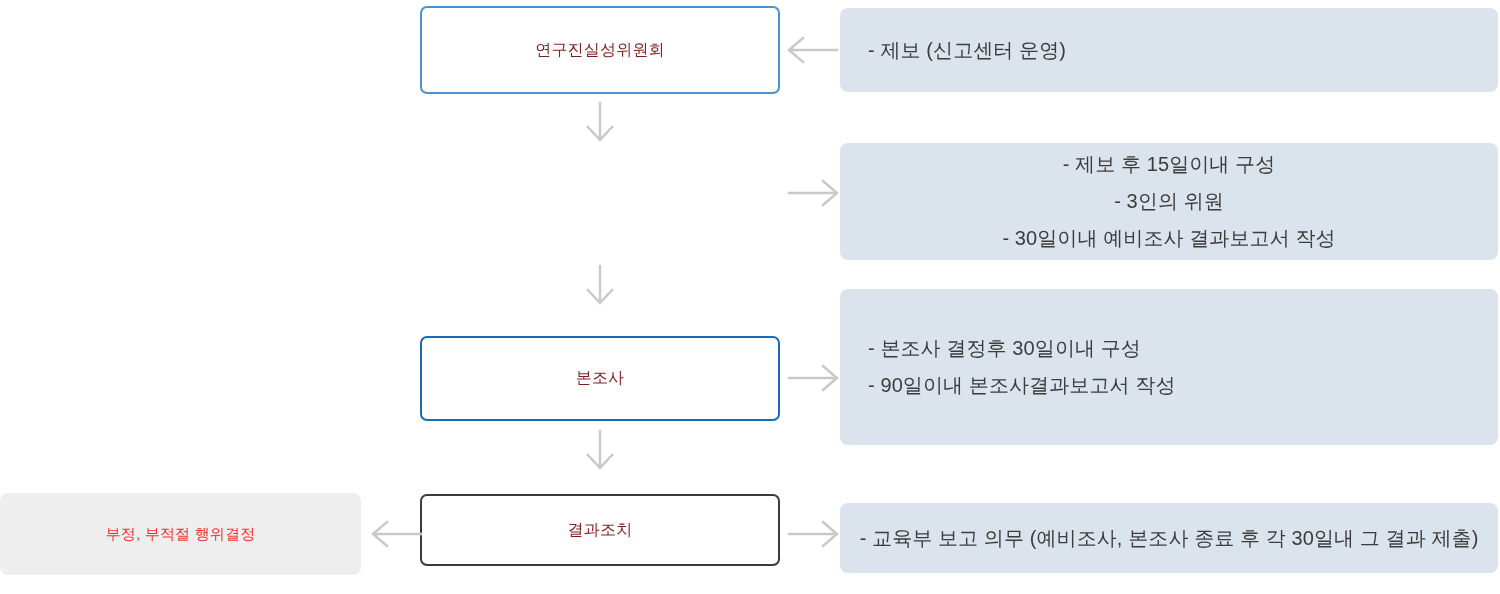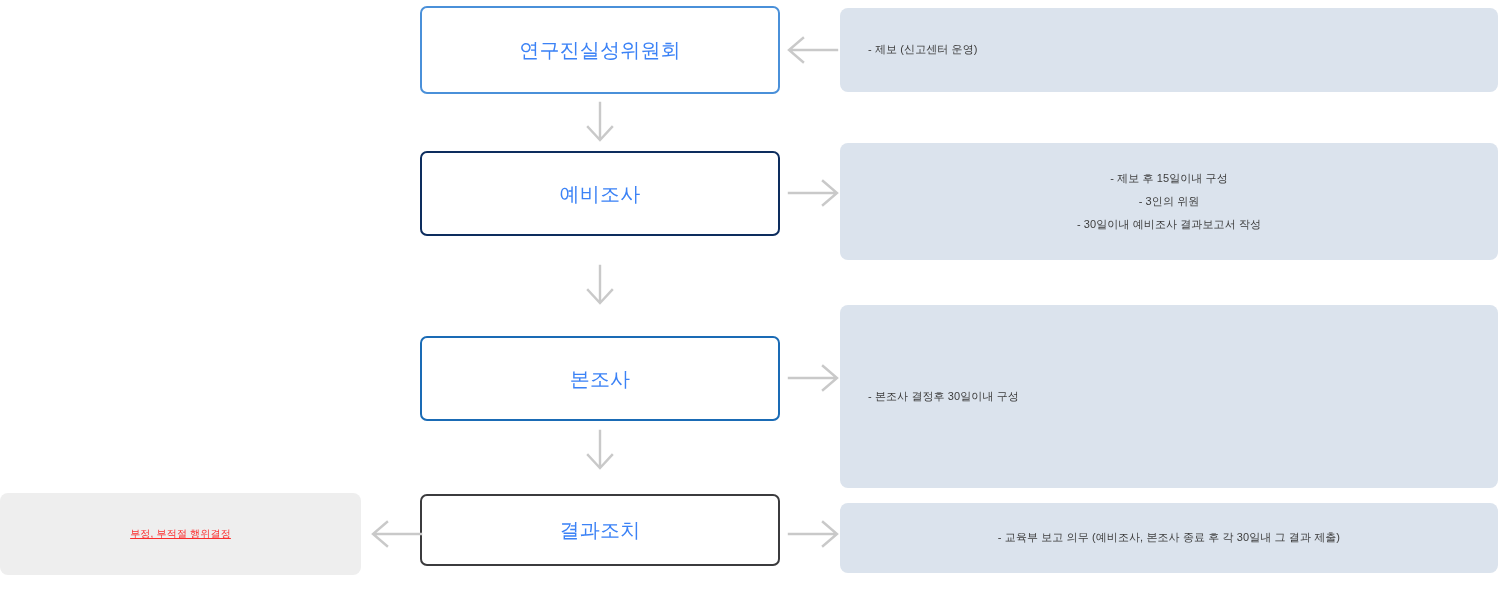--- a/index.html
+++ b/index.html
@@ -26,22 +26,22 @@
     left: 420px;
     width: 360px;
     background: #ffffff;
     border-radius: 7px;
     display: flex;
     align-items: center;
     justify-content: center;
     text-align: center;
   }
   .proc-label {
-    font-size: 20px;
-    color: #3b82f6;
+    font-size: 16px;
+    color: #7f1d1d;
     letter-spacing: 0.2px;
     line-height: 1.3;
     white-space: nowrap;
   }
 
   #proc-box-1 { top: 6px;   height: 88px;  border: 2px solid #4a90d9; }
   #proc-box-2 { top: 151px; height: 85px;  border: 2px solid #0d2d5e; }
   #proc-box-3 { top: 336px; height: 85px;  border: 2px solid #1a6bb5; }
   #proc-box-4 { top: 494px; height: 72px;  border: 2px solid #3b3b3d; }
 
@@ -51,52 +51,51 @@
     left: 840px;
     width: 658px;
     background: #dbe3ed;
     border-radius: 8px;
     padding: 0 28px;
     display: flex;
     flex-direction: column;
     justify-content: center;
   }
   .info-line {
-    font-size: 11px;
+    font-size: 20px;
     color: #3c3c3c;
     line-height: 1.55;
     letter-spacing: 0.1px;
     white-space: nowrap;
     padding: 3px 0;
   }
 
   #info-panel-1 { top: 8px;   height: 84px;  }
   #info-panel-2 { top: 143px; height: 117px; align-items: center; }
-  #info-panel-3 { top: 305px; height: 183px; }
+  #info-panel-3 { top: 289px; height: 156px; }
   #info-panel-4 { top: 503px; height: 70px; align-items: center;  }
 
   
   #outcome-box {
     position: absolute;
     left: 0px;
     top: 493px;
     width: 361px;
     height: 82px;
     background: #eeeeee;
     border-radius: 8px;
     display: flex;
     align-items: center;
     justify-content: center;
   }
   #outcome-box .outcome-label {
-    font-size: 10px;
+    font-size: 15px;
     color: #fb2c2c;
     letter-spacing: 0.2px;
     white-space: nowrap;
-    text-decoration: underline;
   }
 
   
   .arrow {
     position: absolute;
     display: block;
   }
   .arrow svg { display: block; }
 
   .arrow-down   { left: 578px; width: 44px; height: 48px; }
@@ -113,23 +112,20 @@
 </style>
 </head>
 <body>
 
 <div id="flow-root">
 
   <div class="proc-box" id="proc-box-1">
     <span class="proc-label">연구진실성위원회</span>
   </div>
 
-  <div class="proc-box" id="proc-box-2">
-    <span class="proc-label">예비조사</span>
-  </div>
 
   <div class="proc-box" id="proc-box-3">
     <span class="proc-label">본조사</span>
   </div>
 
   <div class="proc-box" id="proc-box-4">
     <span class="proc-label">결과조치</span>
   </div>
 
   <div class="info-panel" id="info-panel-1">
@@ -137,20 +133,21 @@
   </div>
 
   <div class="info-panel" id="info-panel-2">
     <div class="info-line">- 제보 후 15일이내 구성</div>
     <div class="info-line">- 3인의 위원</div>
     <div class="info-line">- 30일이내 예비조사 결과보고서 작성</div>
   </div>
 
   <div class="info-panel" id="info-panel-3">
     <div class="info-line">- 본조사 결정후 30일이내 구성</div>
+    <div class="info-line">- 90일이내 본조사결과보고서 작성</div>
   </div>
 
   <div class="info-panel" id="info-panel-4">
     <div class="info-line">- 교육부 보고 의무 (예비조사, 본조사 종료 후 각 30일내 그 결과 제출)</div>
   </div>
 
   <div id="outcome-box">
     <span class="outcome-label">부정, 부적절 행위결정</span>
   </div>
 

